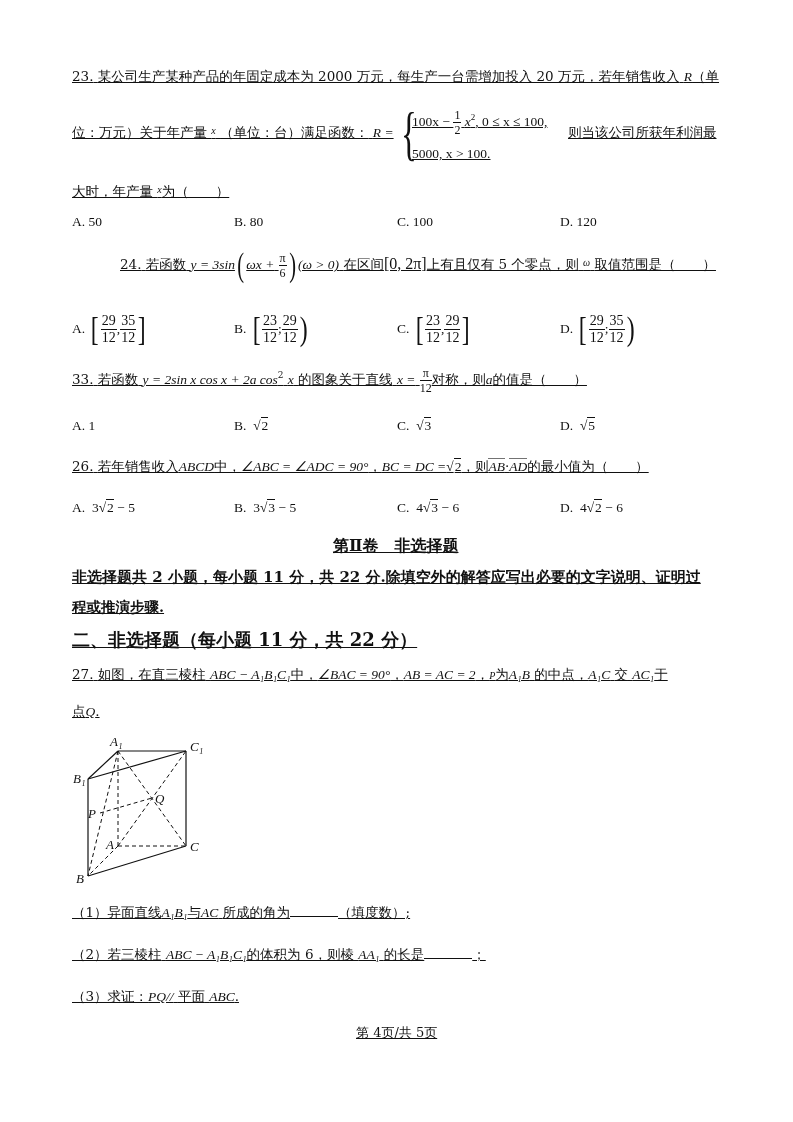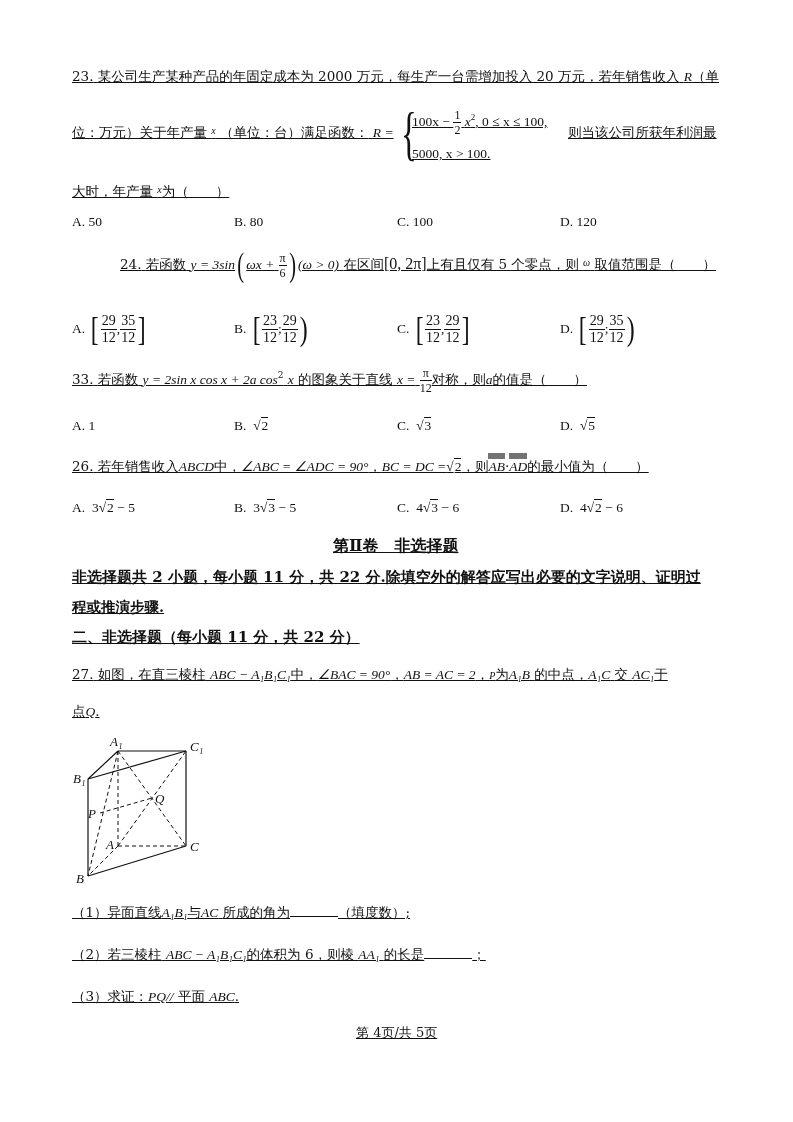--- a/index.html
+++ b/index.html
@@ -12,21 +12,21 @@
   .frac .n { display:block; border-bottom:1px solid #111; padding:0 1px 1px; }
   .frac .d { display:block; padding-top:1px; }
   .opt { position:absolute; white-space:nowrap; }
   .bigpar { font-family:"Liberation Serif",serif; font-size:34px; vertical-align:middle; line-height:1; font-weight:100; transform:scaleX(0.6); display:inline-block; }
   .bigbr { font-family:"Liberation Serif",serif; font-size:34px; vertical-align:middle; line-height:1; display:inline-block; transform:scaleX(0.7); }
   .bold { font-weight:bold; }
   .blank { display:inline-block; width:48px; border-bottom:1px solid #111; height:12px; vertical-align:baseline; }
   .sup { font-size:9px; vertical-align:6px; font-style:normal; }
   .sqrt { font-family:"Liberation Serif",serif; }
   .sqrt .rad { border-top:1px solid #111; padding-left:1px; }
-  .ov { border-top:6px solid #737373; }
+  .ov { border-top:1px solid #737373; }
   .brace { position:absolute; font-family:"Liberation Serif",serif; font-size:60px; line-height:1; transform:scaleX(0.55); transform-origin:left; }
 </style>
 </head>
 <body>
 
 <div class="abs" style="left:72px; top:68px;">
   <span>23.</span>
   <span>某公司生产某种产品的年固定成本为 2000 万元，每生产一台需增加投入 20 万元，若年销售收入</span>
   <span class="m">R</span><span>（单</span>
 </div>
@@ -108,21 +108,21 @@
 </div>
 
 <div class="opt r" style="left:72px; top:500px;"><span>A.</span>&nbsp; <span>3</span><span class="sqrt">√<span class="rad">2</span></span><span> − 5</span></div>
 <div class="opt r" style="left:234px; top:500px;"><span>B.</span>&nbsp; <span>3</span><span class="sqrt">√<span class="rad">3</span></span><span> − 5</span></div>
 <div class="opt r" style="left:397px; top:500px;"><span>C.</span>&nbsp; <span>4</span><span class="sqrt">√<span class="rad">3</span></span><span> − 6</span></div>
 <div class="opt r" style="left:560px; top:500px;"><span>D.</span>&nbsp; <span>4</span><span class="sqrt">√<span class="rad">2</span></span><span> − 6</span></div>
 
 <div class="abs bold" style="left:333px; top:536px; font-size:16px;">第Ⅱ卷　非选择题</div>
 <div class="abs bold" style="left:72px; top:568px; font-size:15px;">非选择题共 2 小题，每小题 11 分，共 22 分.除填空外的解答应写出必要的文字说明、证明过</div>
 <div class="abs bold" style="left:72px; top:598px; font-size:14.5px;">程或推演步骤.</div>
-<div class="abs bold" style="left:72px; top:628px; font-size:15px;">二、非选择题（每小题 11 分，共 22 分）</div>
+<div class="abs bold" style="left:72px; top:628px; font-size:18px;">二、非选择题（每小题 11 分，共 22 分）</div>
 
 <div class="abs" style="left:72px; top:666px;">
   <span>27.</span>
   <span>如图，在直三棱柱</span>
   <span class="m">ABC − A₁B₁C₁</span><span>中，</span><span class="m">∠BAC = 90°</span><span>，</span><span class="m">AB = AC = 2</span><span>，</span><span class="m" style="font-size:10px;">P</span><span>为</span><span class="m">A₁B</span>
   <span>的中点，</span><span class="m">A₁C</span>
   <span>交</span>
   <span class="m">AC₁</span><span>于</span>
 </div>
 <div class="abs" style="left:72px; top:703px;">

